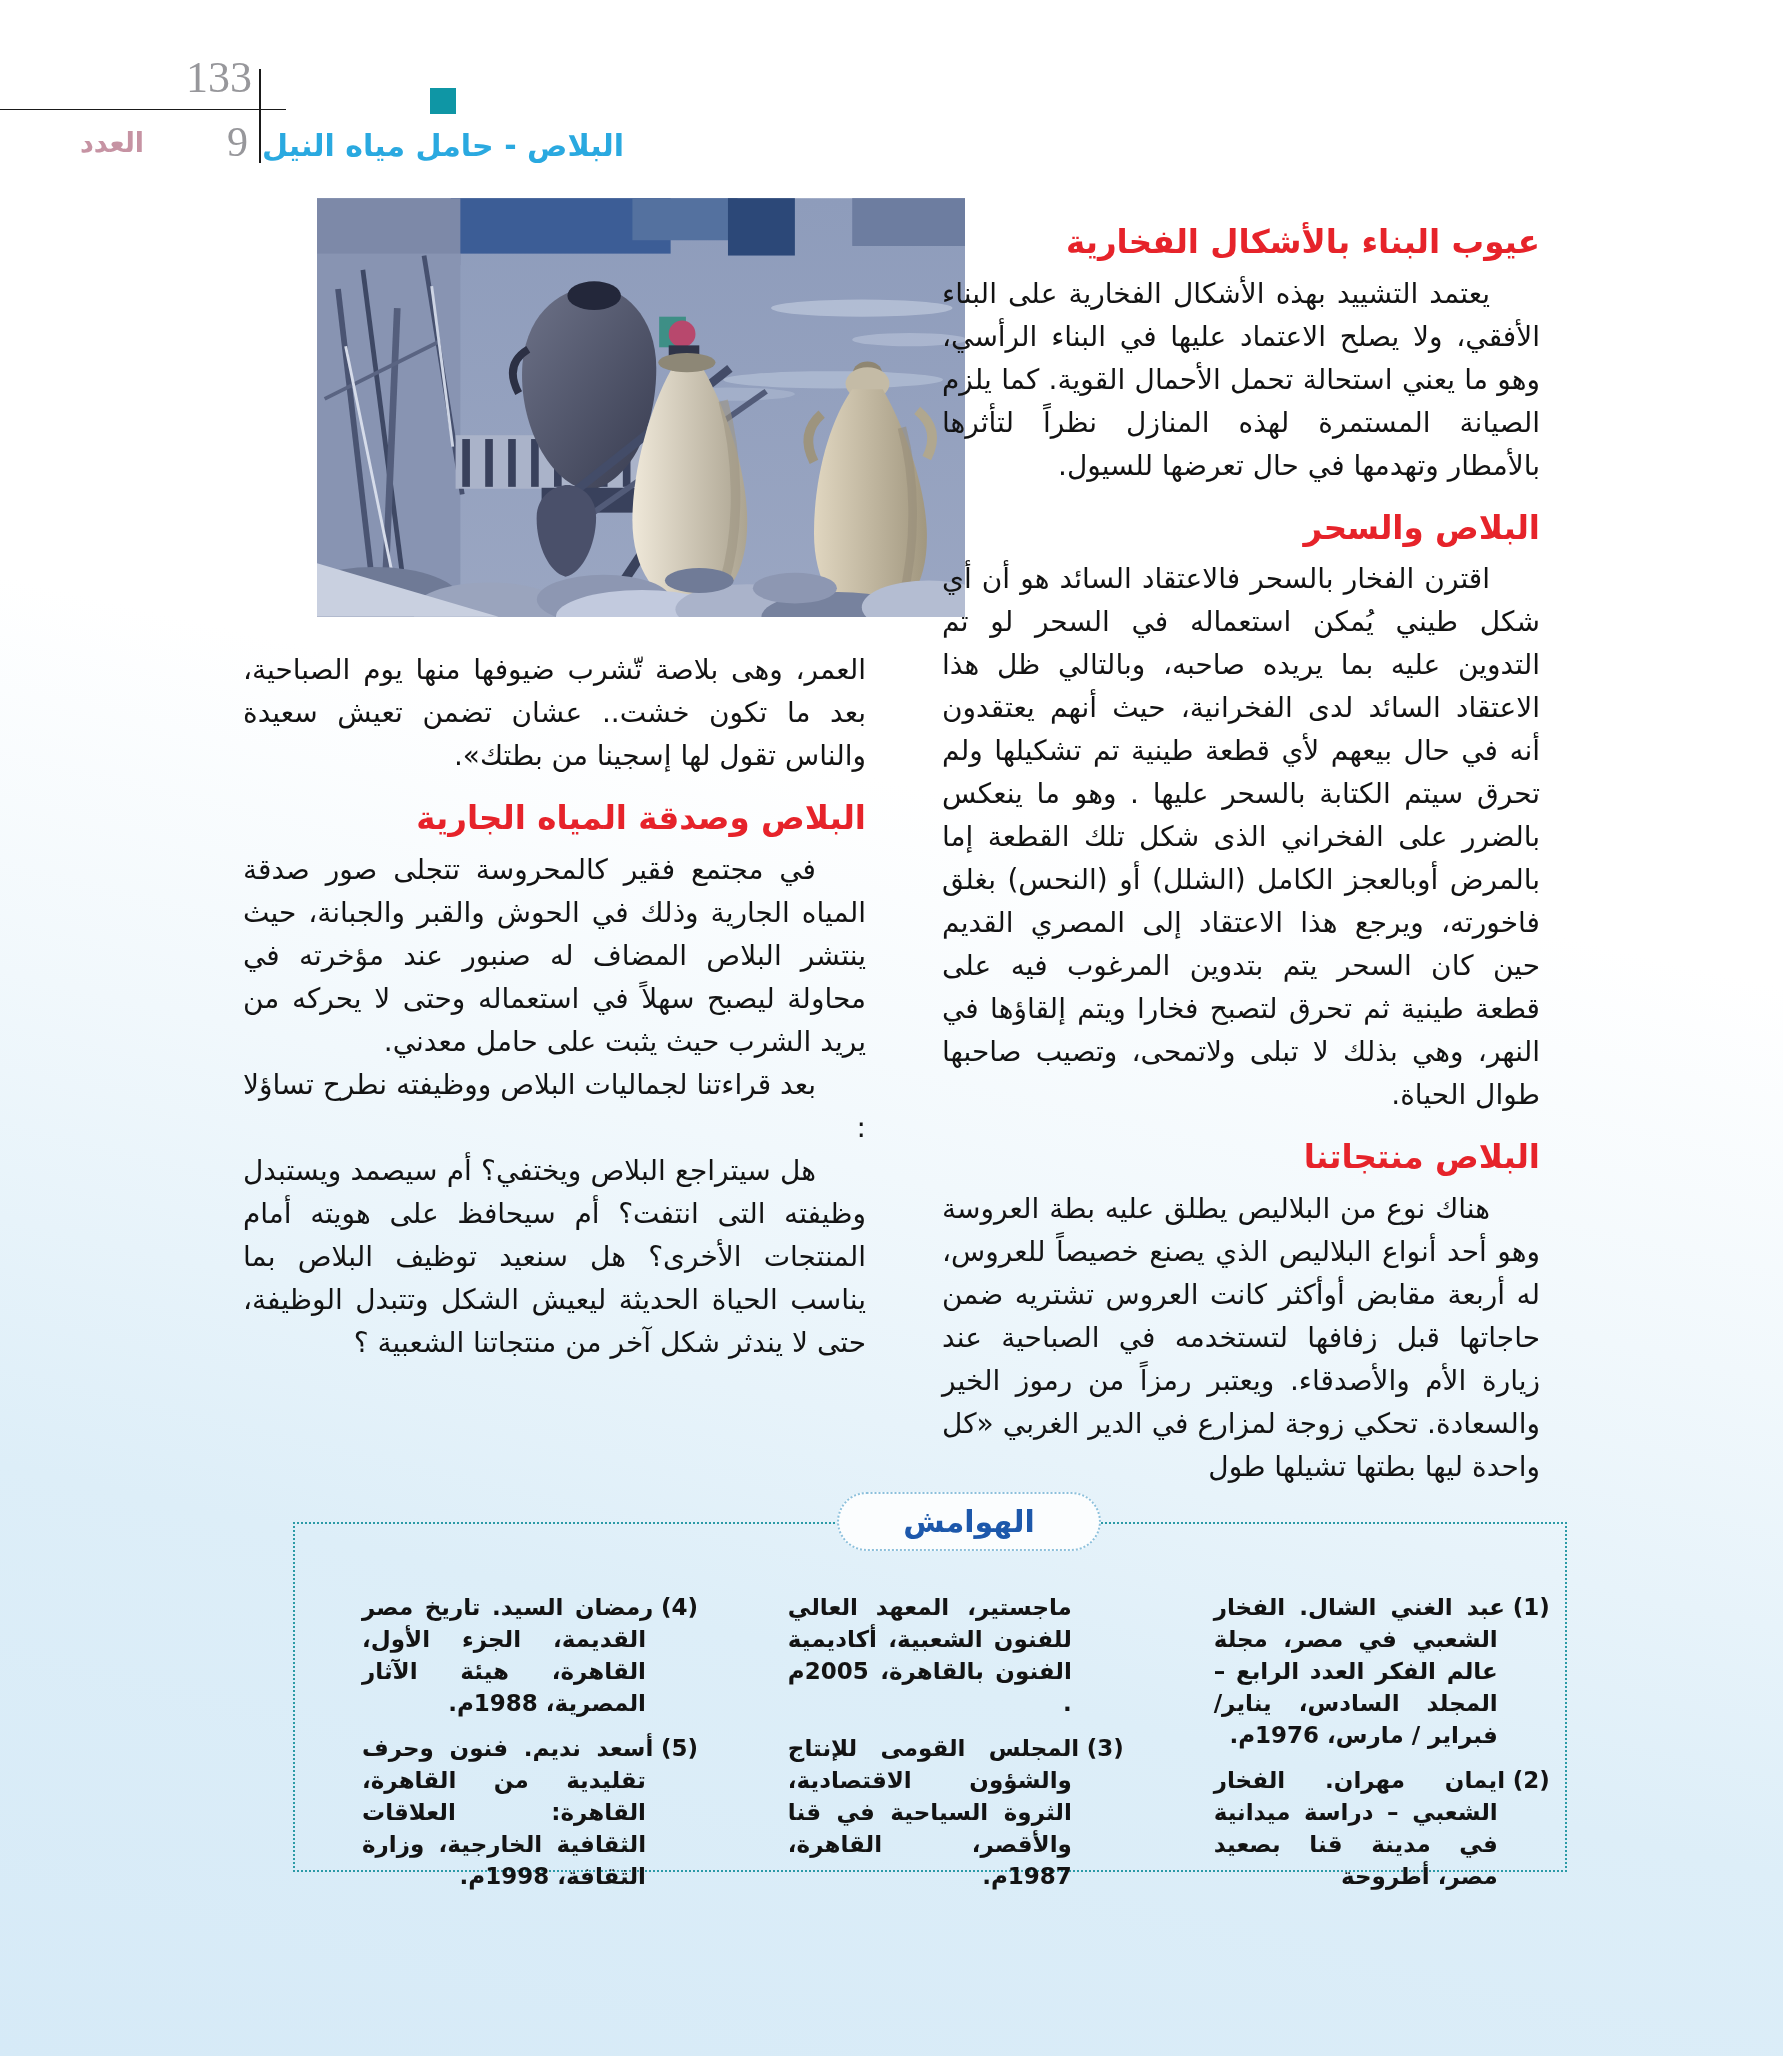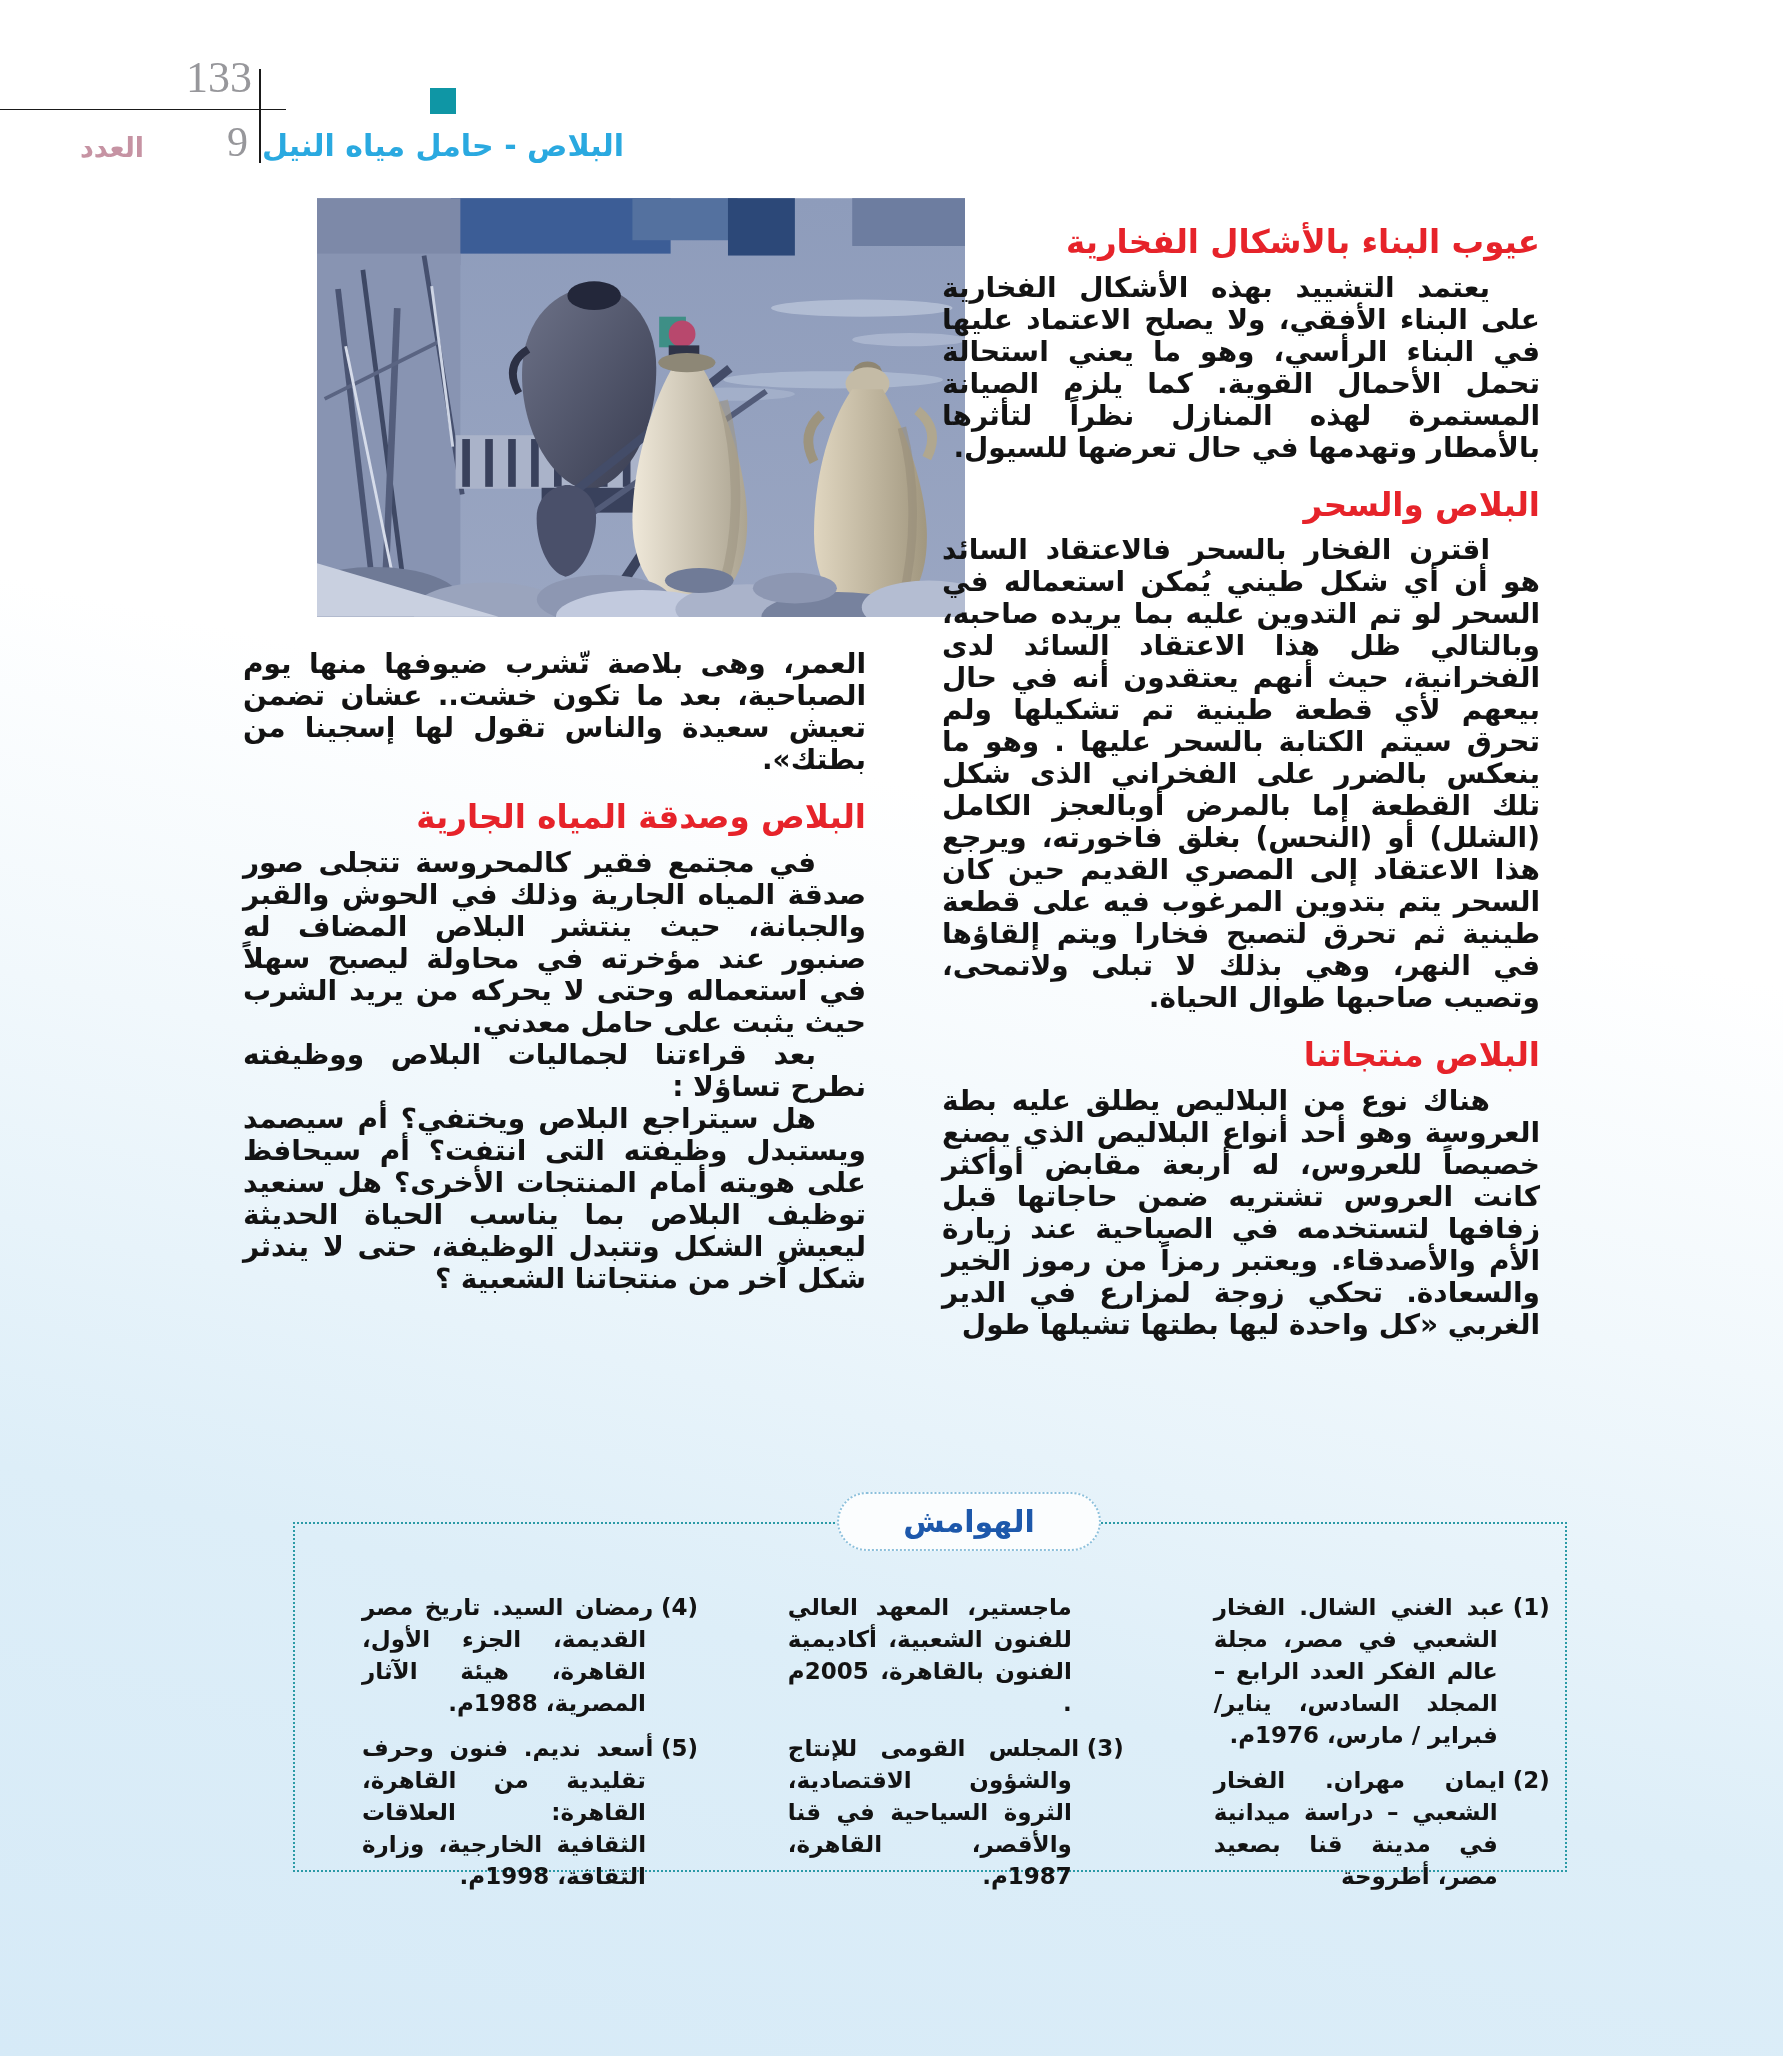--- a/index.html
+++ b/index.html
@@ -5,37 +5,37 @@
   html,body{margin:0;padding:0;background:#fff;}
   .page{
     position:relative;width:1784px;height:2056px;overflow:hidden;
     background:linear-gradient(193deg,#ffffff 0%,#ffffff 40%,#f1f8fc 56%,#ddeef8 76%,#d6eaf7 100%);
     font-family:"DejaVu Sans",sans-serif;color:#141414;
   }
   
   .folio{position:absolute;left:0;top:55px;width:286px;}
   .folio-num{font-family:"Liberation Serif",serif;font-size:44px;color:#97979b;text-align:right;padding-right:34px;line-height:1.05;}
   .folio-rule{border-top:1.9px solid #1a1a1a;margin-top:7.6px;}
-  .folio-row{display:flex;justify-content:space-between;align-items:flex-end;padding:11.5px 38px 0 80px;}
+  .folio-row{display:flex;justify-content:space-between;align-items:center;padding:11.5px 38px 0 80px;}
   .issue-label{color:#c693a3;font-weight:bold;font-size:27px;}
   .issue-num{font-family:"Liberation Serif",serif;font-size:42px;color:#97979b;line-height:1;}
   .v-rule{position:absolute;left:259px;top:69px;width:1.9px;height:94px;background:#1a1a1a;}
   
   .masthead{position:absolute;left:268px;top:88px;width:350px;display:flex;align-items:center;gap:14.3px;flex-direction:column;}
   .masthead-square{width:26px;height:26px;background:#0f96a5;flex:0 0 auto;}
   .masthead-title{color:#2aa9e0;font-size:30px;font-weight:bold;white-space:nowrap;}
   
   .photo{position:absolute;left:317px;top:198px;width:648px;height:419px;}
   
   .col{position:absolute;direction:rtl;}
   .col-right{left:942px;top:218px;width:598px;}
   .col-left{left:243px;top:648px;width:623px;}
   .sec-heading{color:#e6232a;font-size:32.5px;font-weight:bold;line-height:48px;margin:0 0 5.7px;text-align:right;}
   .mt{margin-top:17px;}
-  .body-p{font-size:28px;font-weight:bold;color:#131313;line-height:32px;margin:0;text-align:justify;}
+  .body-p{font-size:28px;font-weight:normal;color:#131313;line-height:43px;margin:0;text-align:justify;}
   .indent{text-indent:50px;}
   
   .footnotes{position:absolute;left:293px;top:1522px;width:1274px;height:350px;border:2.9px dotted #2b9aa6;box-sizing:border-box;}
   .fn-pill{position:absolute;top:-32px;right:464px;width:264px;height:59px;background:#fbfdfe;
     border:2.9px dotted #8cc0dc;border-radius:32px;display:flex;align-items:center;justify-content:center;box-sizing:border-box;}
   .fn-pill-label{color:#1d58ab;font-size:30px;font-weight:bold;}
   .fn-cols{display:flex;justify-content:space-between;direction:rtl;padding:67px 15.3px 0 67px;}
   .fn-col{width:336px;}
   .fn-item{direction:rtl;text-align:justify;font-size:23px;font-weight:bold;color:#131313;line-height:32px;
     padding-right:52px;text-indent:-52px;margin:0 0 13.4px;}

